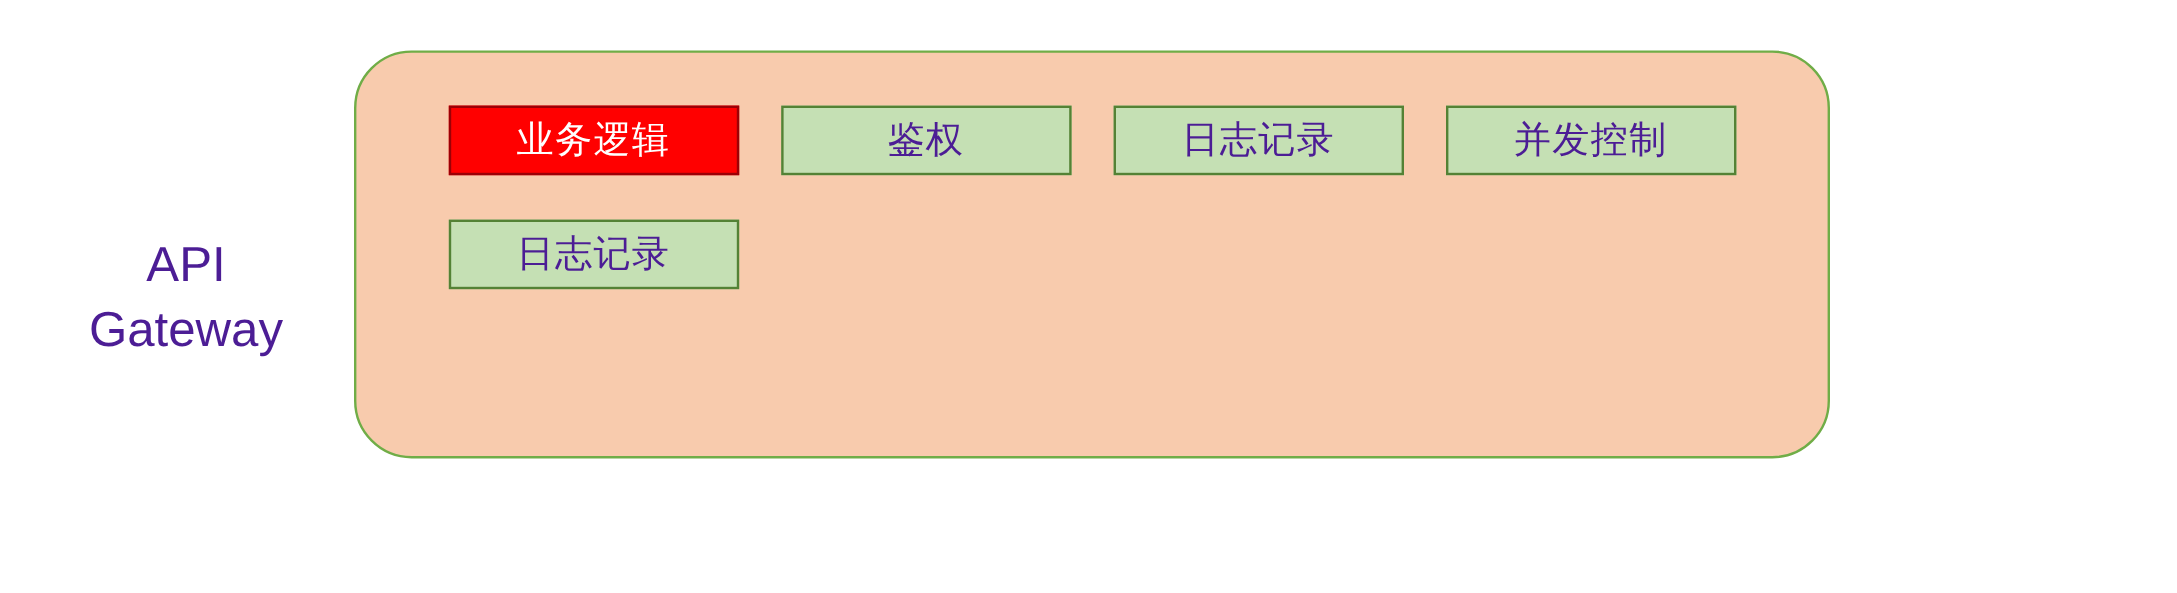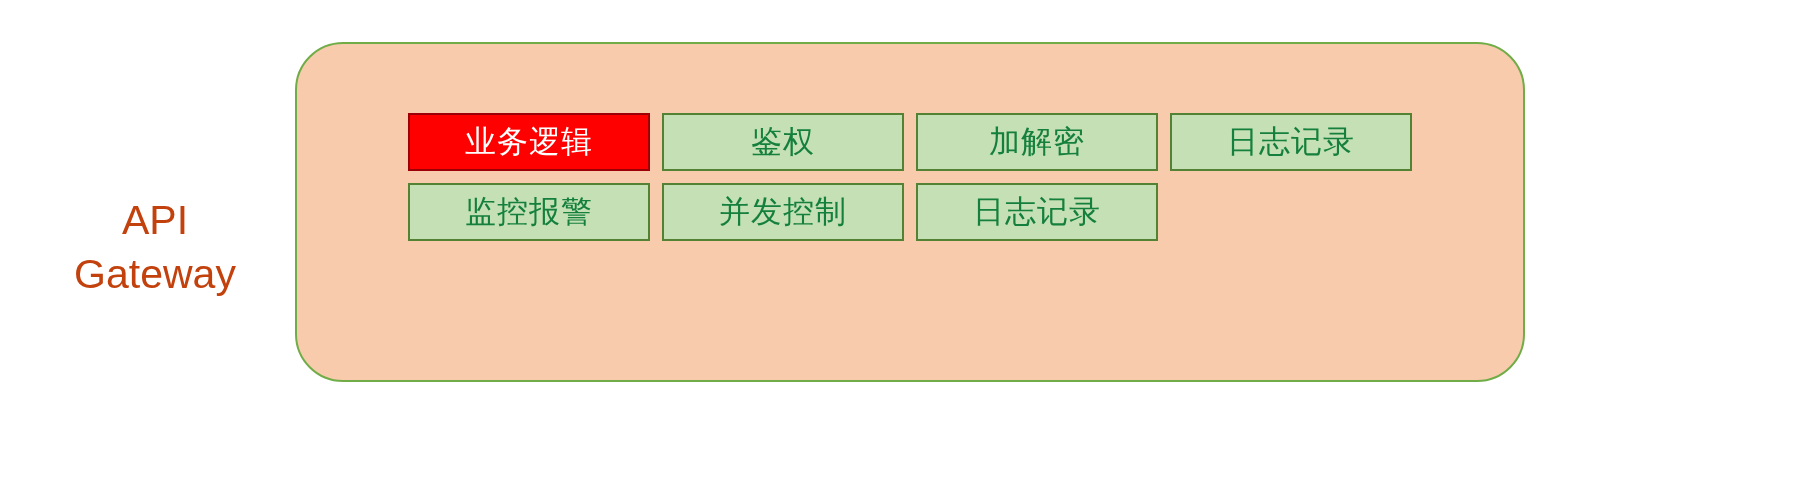--- a/index.html
+++ b/index.html
@@ -20,21 +20,21 @@
     left: 30px;
     top: 0;
     width: 250px;
     height: 100%;
     display: flex;
     flex-direction: column;
     justify-content: center;
     align-items: center;
     font-size: 41px;
     line-height: 1.32;
-    color: #c2410c;
+    color: #4c1d95;
     text-align: center;
   }
   .gateway-container {
     position: absolute;
     left: 295px;
     top: 42px;
     width: 1230px;
     height: 340px;
     background: var(--container-bg, #F8CBAD);
     border: 2px solid var(--container-border, #70AD47);
@@ -44,31 +44,30 @@
   .grid {
     display: grid;
     grid-template-columns: repeat(4, 242px);
     grid-template-rows: repeat(3, 58px);
     column-gap: 35px;
     row-gap: 37px;
     justify-content: center;
     align-content: center;
     width: 100%;
     height: 100%;
-    gap: 12px;
   }
   .box {
     background: var(--box-bg, #C5E0B4);
     border: 2px solid var(--box-border, #548235);
     box-sizing: border-box;
     display: flex;
     align-items: center;
     justify-content: center;
     font-size: 31px;
-    color: #15803d;
+    color: #4c1d95;
     letter-spacing: 1px;
     white-space: nowrap;
   }
   .box.highlight {
     background: var(--highlight-bg, #FF0000);
     border-color: var(--highlight-border, #9C0006);
     color: var(--highlight-text, #FFFFFF);
   }
 </style>
 </head>
@@ -83,27 +82,21 @@
 
   <div class="gateway-container">
     <div class="grid">
       <div class="box highlight">
           <span>业务逻辑</span>
         </div>
       <div class="box">
           <span>鉴权</span>
         </div>
       <div class="box">
-          <span>加解密</span>
-        </div>
-      <div class="box">
           <span>日志记录</span>
-        </div>
-      <div class="box">
-          <span>监控报警</span>
         </div>
       <div class="box">
           <span>并发控制</span>
         </div>
       <div class="box">
           <span>日志记录</span>
         </div>
     </div>
   </div>
 

